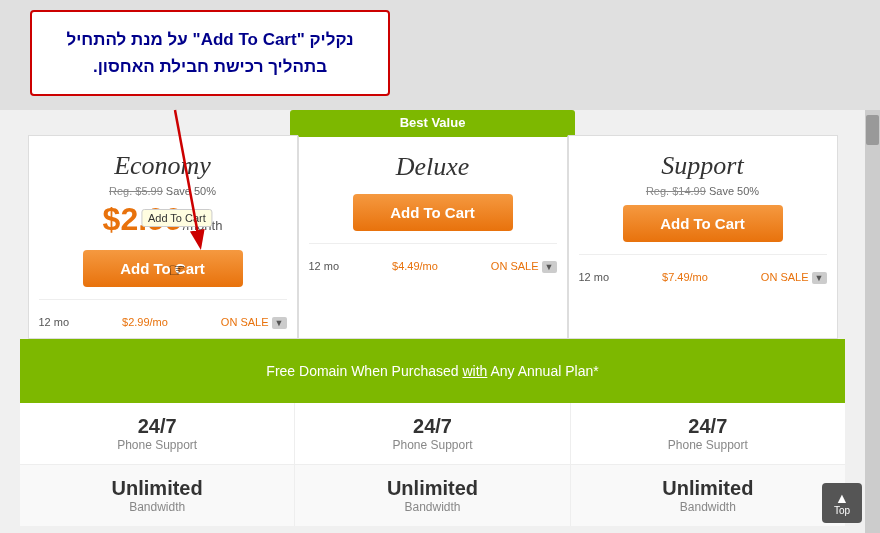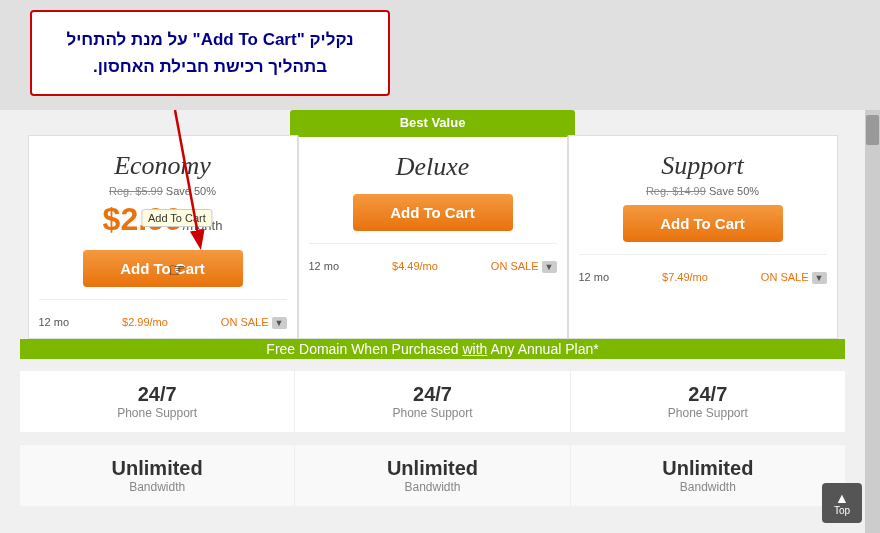--- a/index.html
+++ b/index.html
@@ -146,32 +146,32 @@
       padding: 1px 3px;
       font-size: 9px;
       cursor: pointer;
     }
 
     
     .free-domain-banner {
       background: #7db800;
       color: white;
       text-align: center;
-      padding: 2px 0;
+      padding: 24px 0;
       font-size: 14px;
       margin: 0 20px;
     }
     .free-domain-banner .underline {
       text-decoration: underline;
     }
 
     
     .features-table {
       display: flex;
-      margin: 12px 20px;
+      margin: 0 20px;
       background: white;
     }
 
     .feature-col {
       flex: 1;
       border-right: 1px solid #eee;
       text-align: center;
       padding: 12px 5px;
     }
     .feature-col:last-child {

